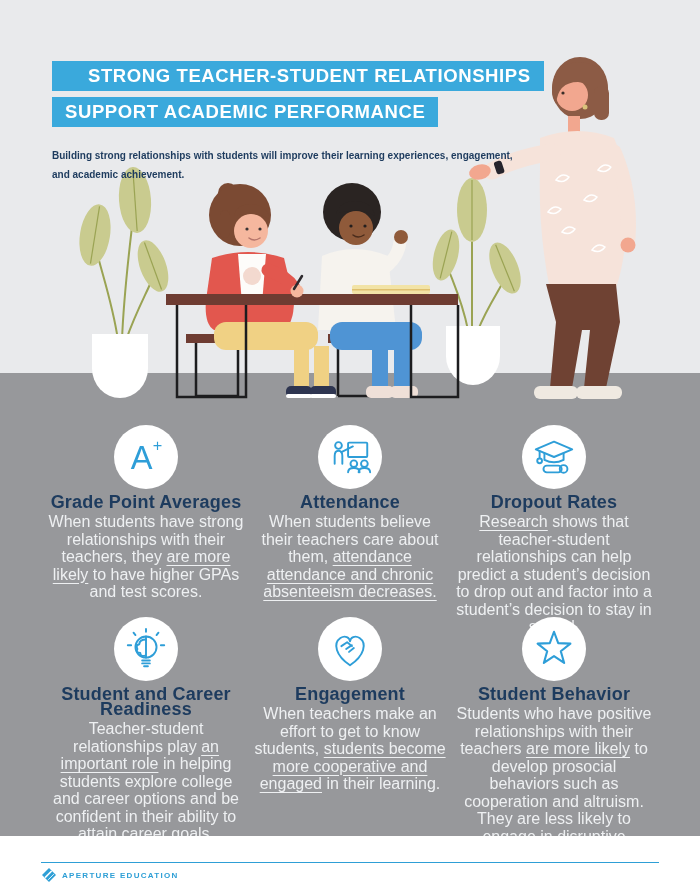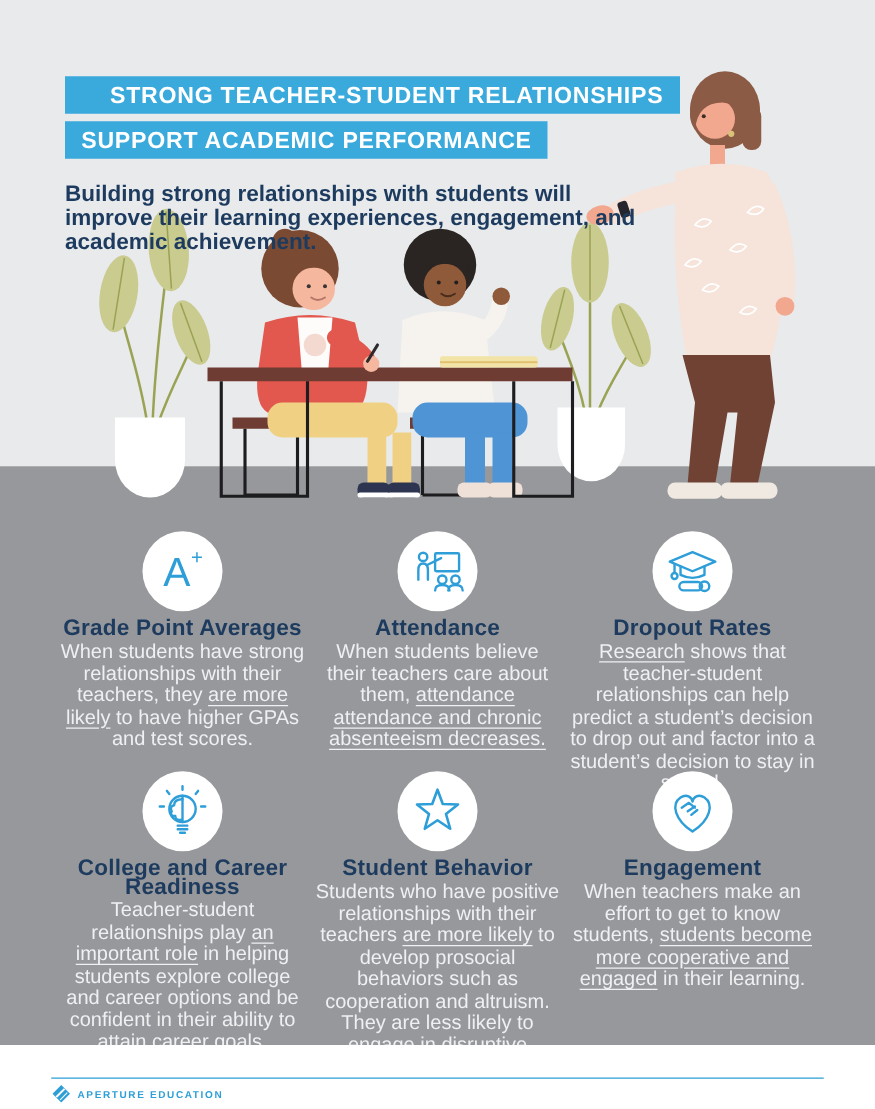--- a/index.html
+++ b/index.html
@@ -7,21 +7,21 @@
         font-family:"Liberation Sans",sans-serif;}
   .wall{position:absolute;top:0;left:0;width:700px;height:373px;background:#e9eaec;}
   .panel{position:absolute;top:373px;left:0;width:700px;height:463px;background:#97989b;}
   .illo{position:absolute;top:0;left:0;width:700px;height:420px;z-index:2;pointer-events:none;}
   .banner{position:absolute;z-index:3;background:#3aa9dc;color:#ffffff;font-weight:bold;
           font-size:18.5px;letter-spacing:.6px;line-height:30px;height:30px;padding:0 13px;
           white-space:nowrap;}
   .banner1{left:52px;top:61px;padding-left:36px;}
   .banner2{left:52px;top:97px;}
   .subtitle{position:absolute;z-index:3;left:52px;top:146px;width:480px;color:#1d3b5e;
-            font-weight:bold;font-size:18px;line-height:19px;}
+            font-weight:bold;font-size:10px;line-height:19px;}
   .row{position:absolute;z-index:3;left:48px;width:604px;display:flex;justify-content:space-between;}
   .row1{top:425px;}
   .row2{top:617px;}
   .card{width:196px;text-align:center;}
   .circle{width:64px;height:64px;border-radius:50%;background:#ffffff;margin:0 auto 6px;
           display:flex;align-items:center;justify-content:center;}
   .circle svg{width:46px;height:46px;display:block;}
   .card h3{margin:0 0 3px;font-size:18px;line-height:15px;color:#1d3b5e;font-weight:bold;
            letter-spacing:.2px;}
   .card p{margin:0;font-size:16px;line-height:17.5px;color:#eef0f2;}
@@ -204,41 +204,41 @@
     <div class="card">
       <div class="circle">
         <svg viewBox="0 0 48 48" fill="none" stroke="#2e9ed8" stroke-width="2" stroke-linecap="round" stroke-linejoin="round">
           <circle cx="24" cy="22" r="11"></circle>
           <path d="M24,11 V33"></path>
           <path d="M24,14 Q17,14 17,19 Q13,20 15,24 Q13,28 18,28 Q18,32 23,31"></path>
           <path d="M20,36 h8 M20,39 h8 M22,42 h4"></path>
           <path d="M24,3 V6 M11,7 l2,2.5 M37,7 l-2,2.5 M5,20 h3.5 M39.5,20 h3.5"></path>
         </svg>
       </div>
-      <h3>College and Career Readiness</h3>
+      <h3>Student and Career Readiness</h3>
       <p><span>Teacher-student relationships play </span><span class="u">an important role</span><span> in helping students explore college and career options and be confident in their ability to attain career goals.</span></p>
+    </div>
+    <div class="card">
+      <div class="circle">
+        <svg viewBox="0 0 48 48" fill="none" stroke="#2e9ed8" stroke-width="2" stroke-linecap="round" stroke-linejoin="round">
+          <path d="M24,41 C9,31 6,18 14,12.5 C19,9.3 23.5,12 24,16 C24.5,12 29,9.3 34,12.5 C42,18 39,31 24,41 Z"></path>
+          <path d="M15,21 l6,-4 5,4 M20,24 l6,-4 M23,27 l5,-4"></path>
+        </svg>
+      </div>
+      <h3>Engagement</h3>
+      <p><span>When teachers make an effort to get to know students, </span><span class="u">students become more cooperative and engaged</span><span> in their learning.</span></p>
     </div>
     <div class="card">
       <div class="circle">
         <svg viewBox="0 0 48 48" fill="none" stroke="#2e9ed8" stroke-width="2.2" stroke-linejoin="round">
           <path d="M24,6 L28.4,17.9 L41.1,18.4 L31.1,26.3 L34.6,38.6 L24,31.5 L13.4,38.6 L16.9,26.3 L6.9,18.4 L19.6,17.9 Z"></path>
         </svg>
       </div>
       <h3>Student Behavior</h3>
       <p><span>Students who have positive relationships with their teachers </span><span class="u">are more likely</span><span> to develop prosocial behaviors such as cooperation and altruism. They are less likely to engage in disruptive classroom behaviors.</span></p>
-    </div>
-    <div class="card">
-      <div class="circle">
-        <svg viewBox="0 0 48 48" fill="none" stroke="#2e9ed8" stroke-width="2" stroke-linecap="round" stroke-linejoin="round">
-          <path d="M24,41 C9,31 6,18 14,12.5 C19,9.3 23.5,12 24,16 C24.5,12 29,9.3 34,12.5 C42,18 39,31 24,41 Z"></path>
-          <path d="M15,21 l6,-4 5,4 M20,24 l6,-4 M23,27 l5,-4"></path>
-        </svg>
-      </div>
-      <h3>Engagement</h3>
-      <p><span>When teachers make an effort to get to know students, </span><span class="u">students become more cooperative and engaged</span><span> in their learning.</span></p>
     </div>
   </div>
 
   <div class="footer">
     <div class="rule"></div>
     <div class="brand">
       <svg width="14" height="14" viewBox="0 0 16 16">
         <path d="M8,0 L16,8 L8,16 L0,8 Z" fill="#2e9fd6"></path>
         <path d="M3.5,11 L11,3.5" stroke="#ffffff" stroke-width="1.8"></path>
         <path d="M7,13.5 L13.5,7" stroke="#ffffff" stroke-width="1"></path>

